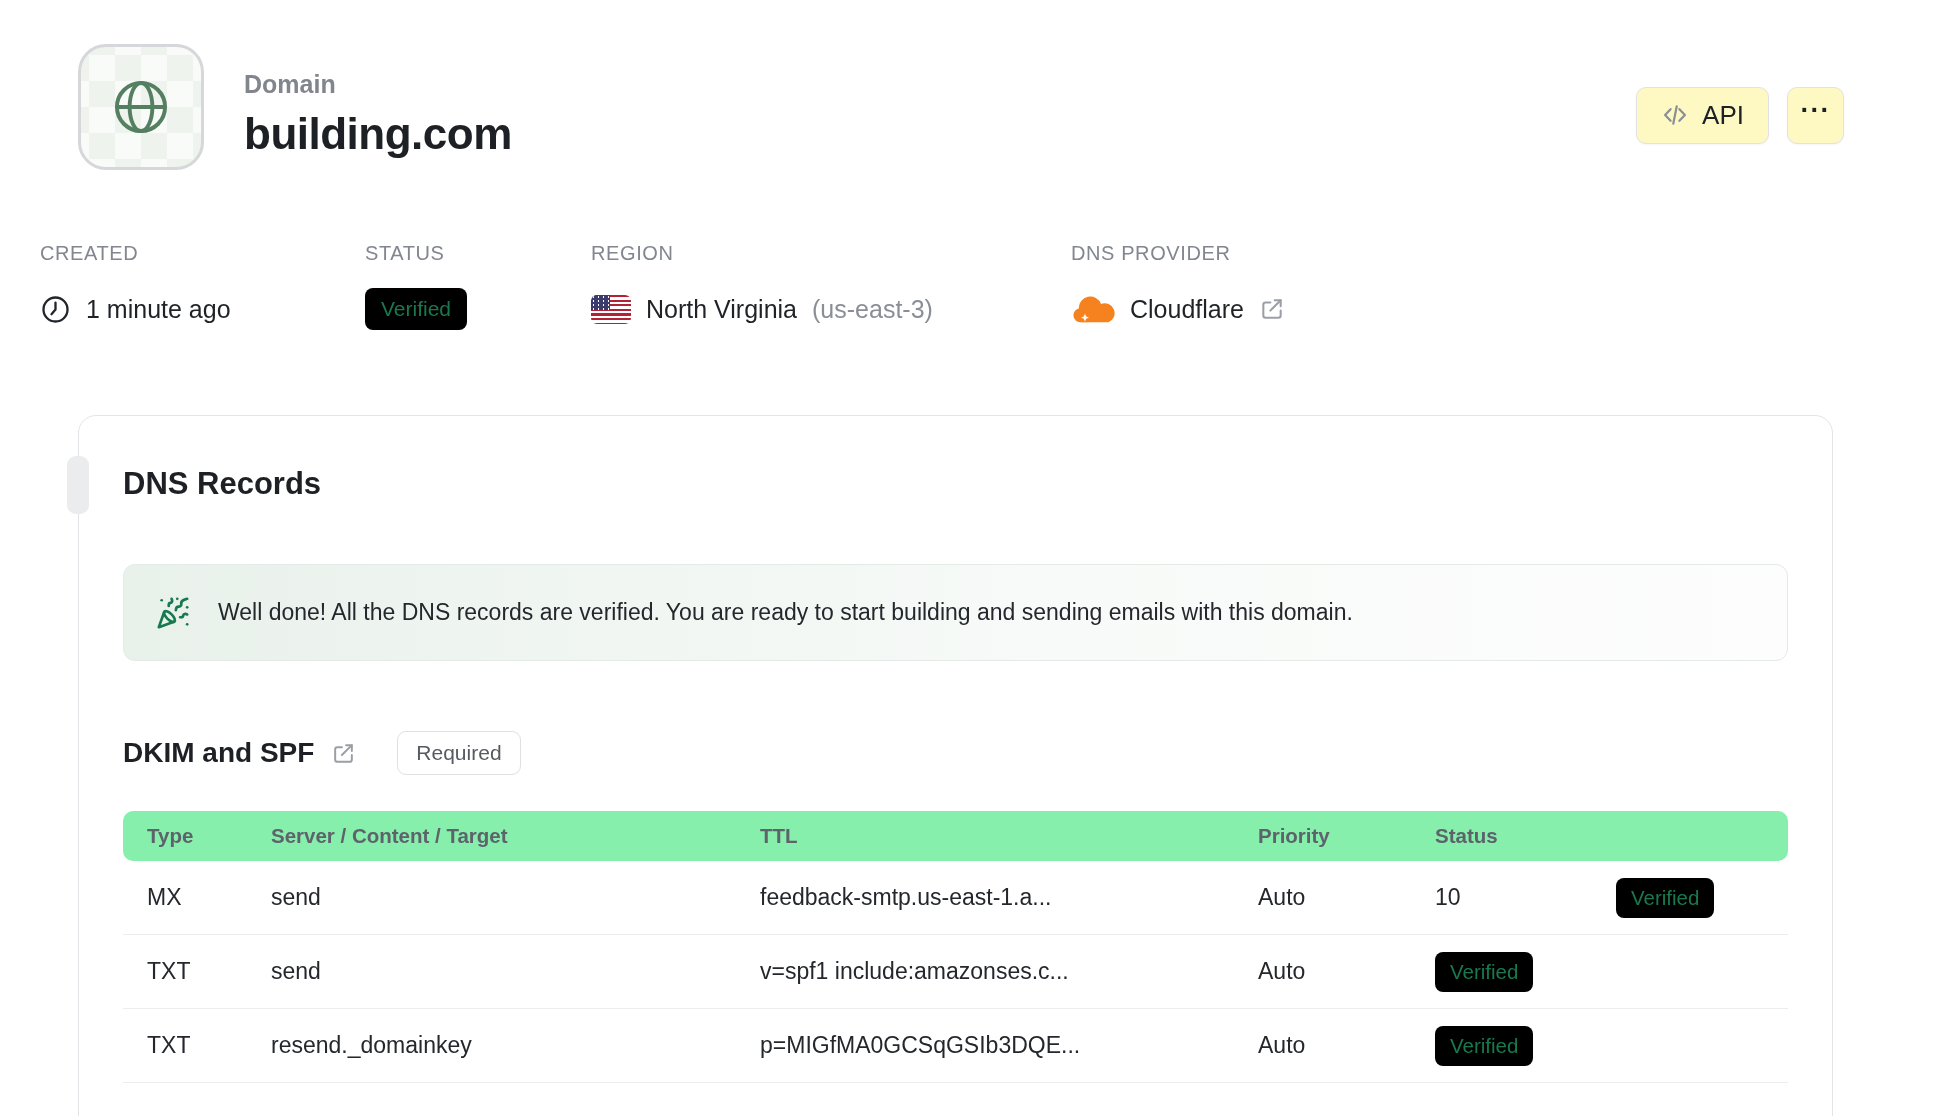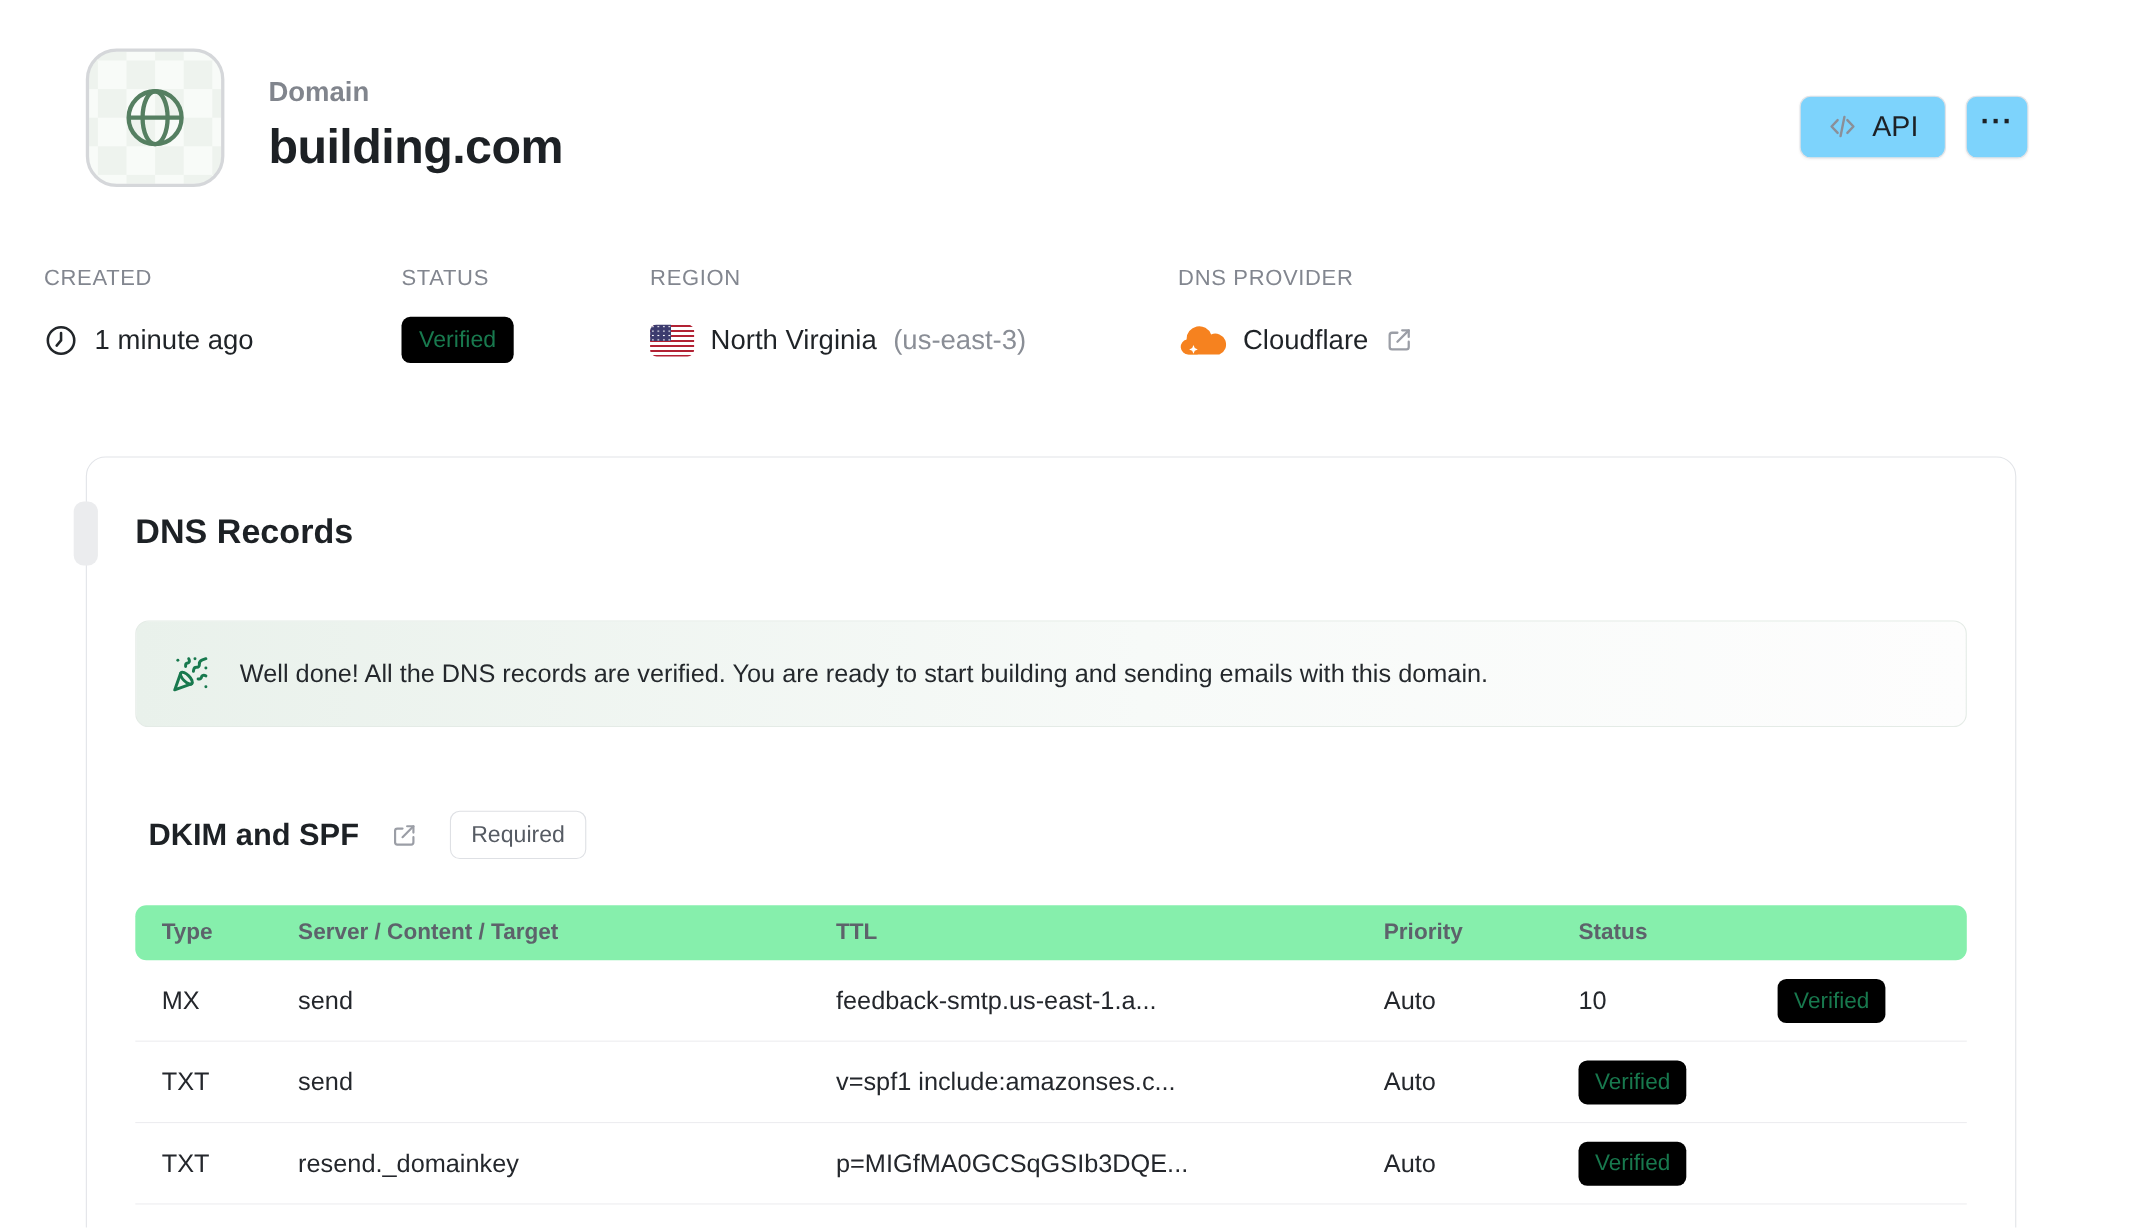--- a/index.html
+++ b/index.html
@@ -19,21 +19,21 @@
     background-color: #f7faf7;
     background-image: conic-gradient(#eef3ee 90deg, #f8fbf8 90deg 180deg, #eef3ee 180deg 270deg, #f8fbf8 270deg);
     background-size: 52px 52px;
     background-position: center;
   }
   .header-text { margin-left: 40px; padding-top: 14px; }
   .header-label { font-size: 25px; font-weight: 700; color: #81858d; }
   .header-title { font-size: 44px; font-weight: 700; color: #1d2125; margin-top: 10px; letter-spacing: -0.5px; }
   .header-actions { margin-left: auto; display: flex; gap: 18px; padding-top: 16px; }
   .btn {
-    box-sizing: border-box; background: #7dd3fc; border: 1px solid #e0e2e6; border-radius: 10px;
+    box-sizing: border-box; background: #fef9c3; border: 1px solid #e0e2e6; border-radius: 10px;
     display: flex; align-items: center; justify-content: center;
     color: #1d2125; box-shadow: 0 1px 2px rgba(0,0,0,0.04); cursor: pointer;
   }
   .btn-api { height: 57px; padding: 0 24px; gap: 13px; font-size: 26px; }
   .btn-more { width: 57px; height: 57px; font-size: 27px; font-weight: 700; letter-spacing: 1px; }
   .btn-more span { margin-top: -10px; }
 
   
   .meta { display: flex; padding-left: 40px; margin-top: 72px; }
   .meta-col-created { width: 325px; }
@@ -71,24 +71,24 @@
 
   .banner {
     box-sizing: border-box; margin-top: 62px; height: 97px;
     border: 1px solid #e4ebe6; border-radius: 12px;
     background: linear-gradient(90deg, #e9f1eb 0%, #f7faf8 55%, #fdfdfd 100%);
     display: flex; align-items: center; gap: 28px; padding: 0 32px;
   }
   .banner-text { font-size: 23px; color: #24282c; }
 
   .section-head { margin-top: 70px; display: flex; align-items: center; gap: 17px; }
-  .section-title { font-size: 28px; font-weight: 700; color: #1d2125; margin: 12px; }
+  .section-title { font-size: 28px; font-weight: 700; color: #1d2125; margin: 0; }
   .badge-required {
     border: 1px solid #dee0e4; border-radius: 9px; padding: 9px 18px;
-    font-size: 21px; color: #565b63; margin-left: 12px; background: #fff;
+    font-size: 21px; color: #565b63; margin-left: 24px; background: #fff;
   }
 
   
   .table { margin-top: 36px; }
   .thead, .trow { display: grid; grid-template-columns: 148px 489px 498px 177px 181px 1fr; align-items: center; }
   .thead {
     background: #86efac; border-radius: 10px; height: 50px;
     font-size: 20.5px; font-weight: 700; color: #5d626b;
   }
   .thead > div:first-child, .trow > div:first-child { padding-left: 24px; }

